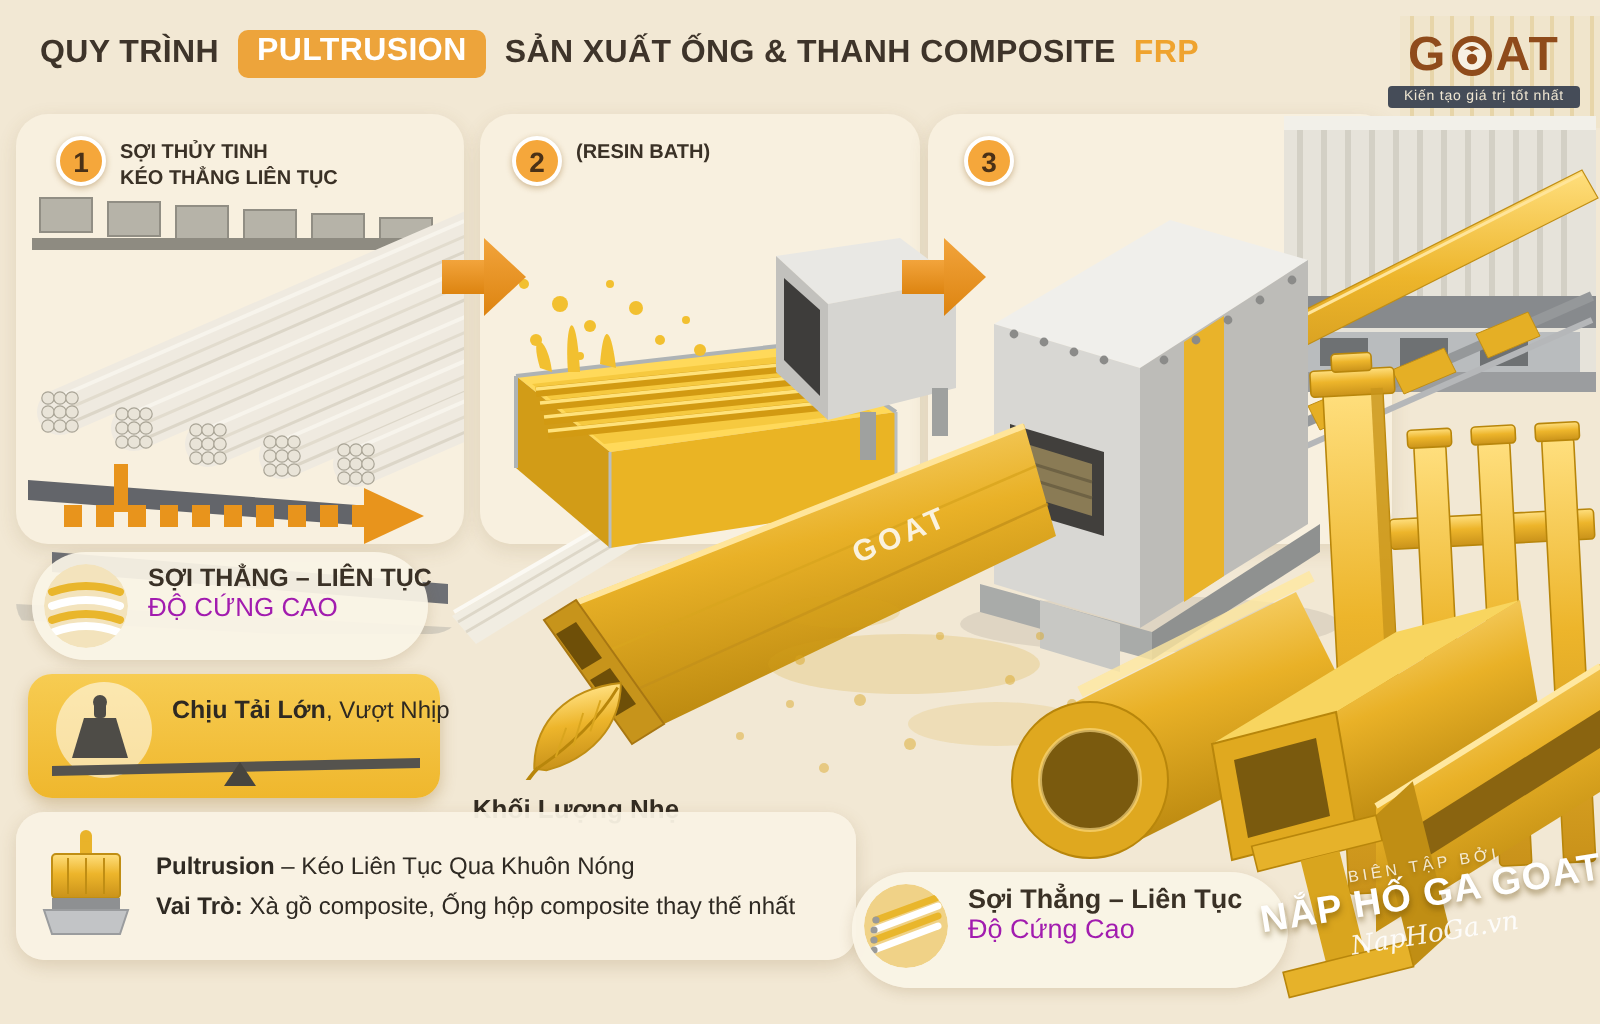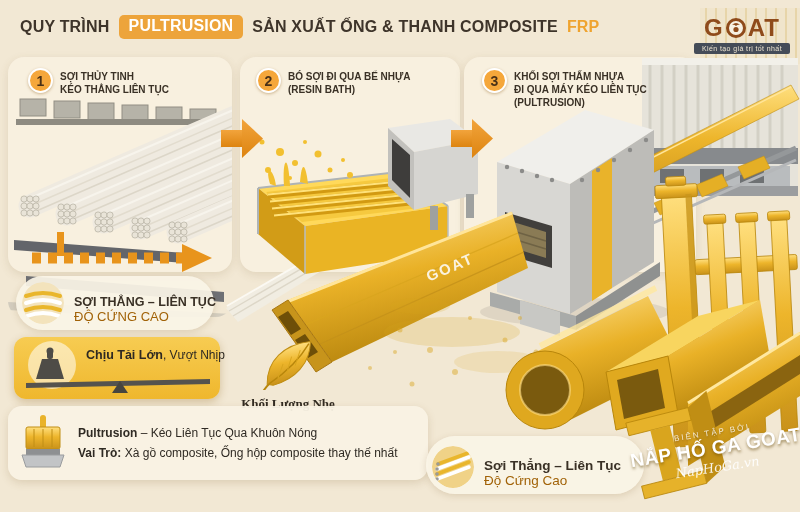--- a/index.html
+++ b/index.html
@@ -27,37 +27,37 @@
   .step{position:absolute;z-index:6;display:flex;gap:7px;align-items:flex-start;}
   .step-num{width:25px;height:25px;border-radius:50%;background:#F5A73B;border:2px solid #FFF;
             box-shadow:0 1px 3px rgba(140,90,20,.4);color:#4A3117;font-weight:800;font-size:14px;
             display:flex;align-items:center;justify-content:center;flex:none;box-sizing:border-box;}
   .step-text{font-size:10px;line-height:1.32;color:#3A3126;font-weight:600;padding-top:2px;white-space:nowrap;}
   .step-text b{font-weight:800;}
   #step1{left:28px;top:68px;}
   #step2{left:256px;top:68px;}
   #step3{left:482px;top:68px;}
   
-  .pill{position:absolute;z-index:6;display:flex;align-items:flex-end;gap:10px;
+  .pill{position:absolute;z-index:6;display:flex;align-items:flex-start;gap:10px;
         background:rgba(250,244,230,.93);border-radius:30px;box-shadow:0 2px 7px rgba(120,90,40,.18);
         padding:6px 12px 6px 6px;box-sizing:border-box;}
   .pill-icon{width:42px;height:42px;border-radius:50%;flex:none;overflow:hidden;}
   .pill-text{white-space:nowrap;}
   .pill-text .l1{font-weight:800;font-size:12.5px;color:#3A3126;}
-  .pill-text .l2{font-weight:500;font-size:13px;color:#a16207;}
+  .pill-text .l2{font-weight:500;font-size:13px;color:#a21caf;}
   #pill-fiber-left{left:16px;top:276px;width:198px;height:54px;}
   #pill-fiber-right{left:426px;top:436px;width:218px;height:58px;}
   #pill-fiber-right .l1{font-size:13.5px;}
   #pill-fiber-right .l2{font-size:13.5px;}
   #box-load{position:absolute;left:14px;top:337px;width:206px;height:62px;z-index:6;
             background:linear-gradient(180deg,#F7CC52,#EFB72D);border-radius:12px;
             box-shadow:0 3px 8px rgba(140,95,20,.3);}
   #box-load .load-text{position:absolute;left:72px;top:11px;font-size:12px;color:#2E2922;white-space:nowrap;}
   #box-load .load-text b{font-weight:800;font-size:12.5px;}
-  #label-light{position:absolute;left:222px;top:338px;width:132px;z-index:6;text-align:center;font-family:Liberation Serif, serif;}
+  #label-light{position:absolute;left:222px;top:338px;width:132px;z-index:6;text-align:center;}
   #label-light .lw-text{margin-top:2px;font-size:13px;font-weight:800;color:#322B22;white-space:nowrap;}
   #box-note{position:absolute;left:8px;top:406px;width:420px;height:74px;z-index:6;
             background:rgba(249,242,228,.95);border-radius:14px;box-shadow:0 3px 9px rgba(120,90,40,.18);
             display:flex;align-items:center;gap:12px;padding:0 12px;box-sizing:border-box;}
   .note-text{font-size:12px;line-height:1.7;color:#2F2A23;white-space:nowrap;}
   .note-text b{font-weight:800;}
   
   #watermark{position:absolute;left:630px;top:428px;width:170px;z-index:9;transform:rotate(-9deg);
              text-align:center;color:#FFF;}
   .wm1{font-size:8px;letter-spacing:2px;opacity:.8;text-shadow:0 1px 2px rgba(90,60,0,.5);}
@@ -366,40 +366,25 @@
   <div class="step" id="step1">
     <div class="step-num">1</div>
     <div class="step-text">
       <div><span>SỢI THỦY TINH</span></div>
       <div><b>KÉO THẲNG LIÊN TỤC</b></div>
     </div>
   </div>
   <div class="step" id="step2">
     <div class="step-num">2</div>
     <div class="step-text">
-      <div>
-        <span>BÓ SỢI ĐI QUA</span>
-        <b>BỂ NHỰA</b>
-      </div>
       <div><span>(RESIN BATH)</span></div>
     </div>
   </div>
   <div class="step" id="step3">
     <div class="step-num">3</div>
-    <div class="step-text">
-      <div>
-        <span>KHỐI SỢI THẤM</span>
-        <b>NHỰA</b>
-      </div>
-      <div>
-        <span>ĐI QUA</span>
-        <b>MÁY KÉO LIÊN TỤC</b>
-      </div>
-      <div><span>(PULTRUSION)</span></div>
-    </div>
   </div>
 
   <div class="pill" id="pill-fiber-left">
     <span class="pill-icon">
       <svg width="42" height="42" viewBox="0 0 42 42">
         <circle cx="21" cy="21" r="21" fill="#F3E3BC"></circle>
         <g fill="none" stroke-linecap="round" stroke-width="4">
           <path d="M4,14 Q21,8 38,14" stroke="#E9B62C"></path>
           <path d="M4,21 Q21,15 38,21" stroke="#FFFFFF"></path>
           <path d="M4,28 Q21,22 38,28" stroke="#E9B62C"></path>

